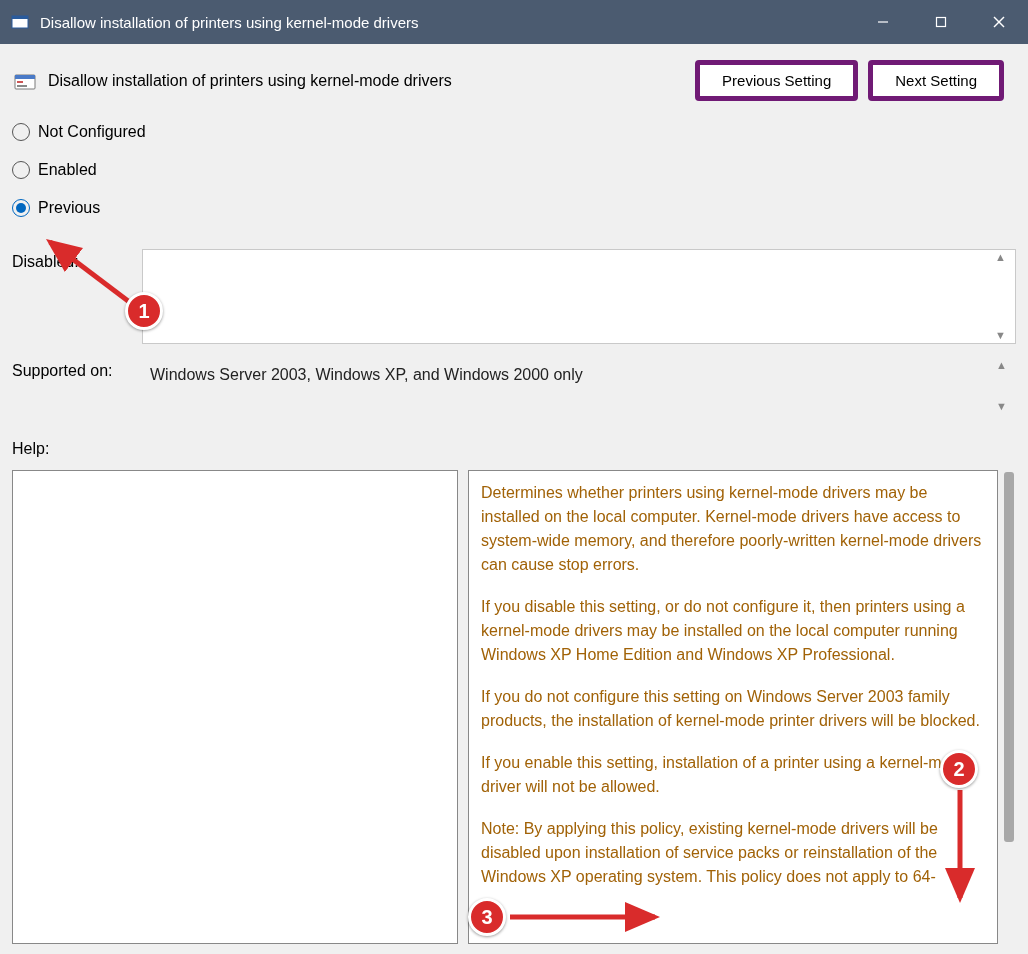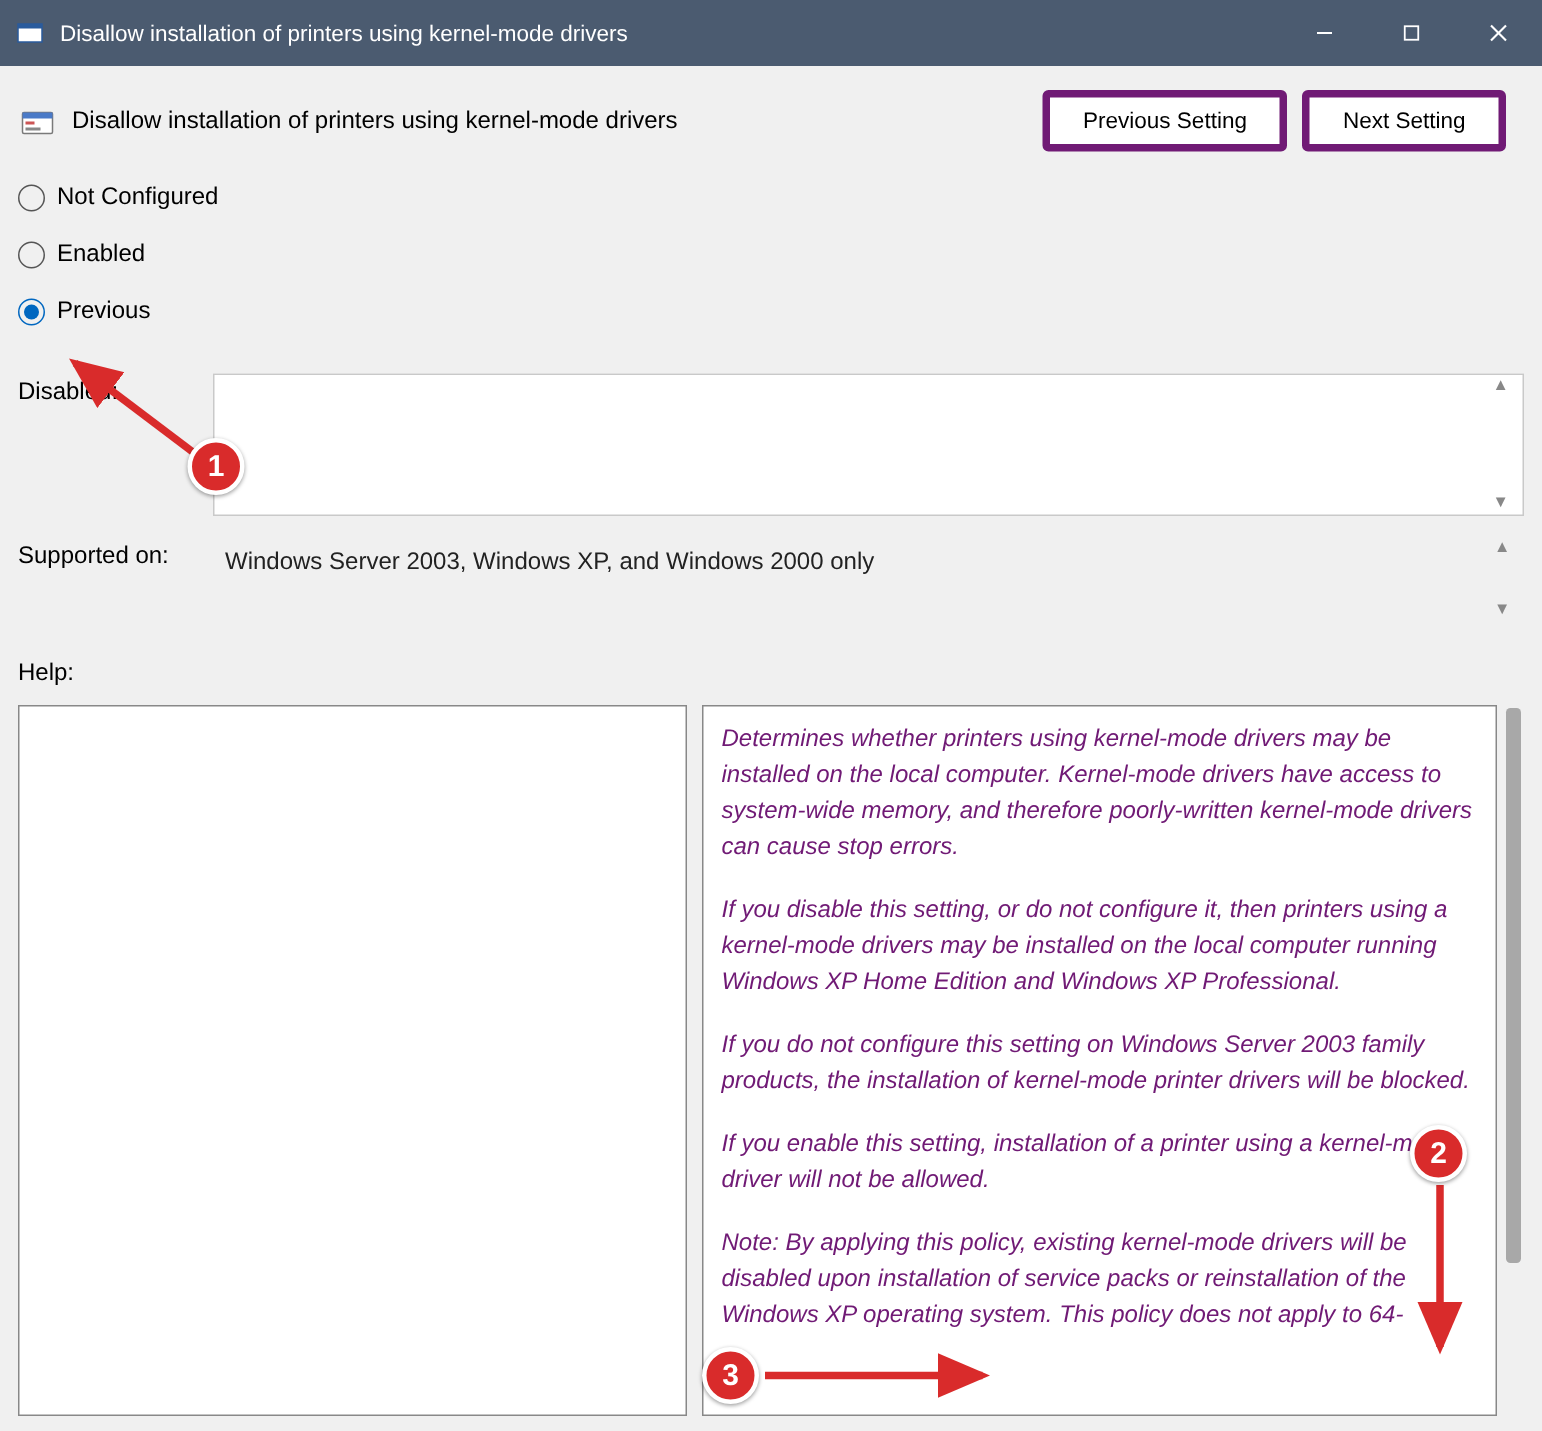--- a/index.html
+++ b/index.html
@@ -188,22 +188,21 @@
     display: flex;
   }
   .help-pane {
     flex: 1;
     background: #fff;
     border: 1px solid #888;
     padding: 10px 12px;
     font-size: 16px;
     line-height: 1.5;
     overflow: hidden;
-    color: #701a75;
-    font-style: italic;
+    color: #a16207;
   }
   .help-pane p { margin: 0 0 18px 0; }
   .help-scroll {
     width: 14px;
     margin-left: 4px;
     background: #f0f0f0;
     display: flex;
     flex-direction: column;
   }
   .scroll-thumb {

